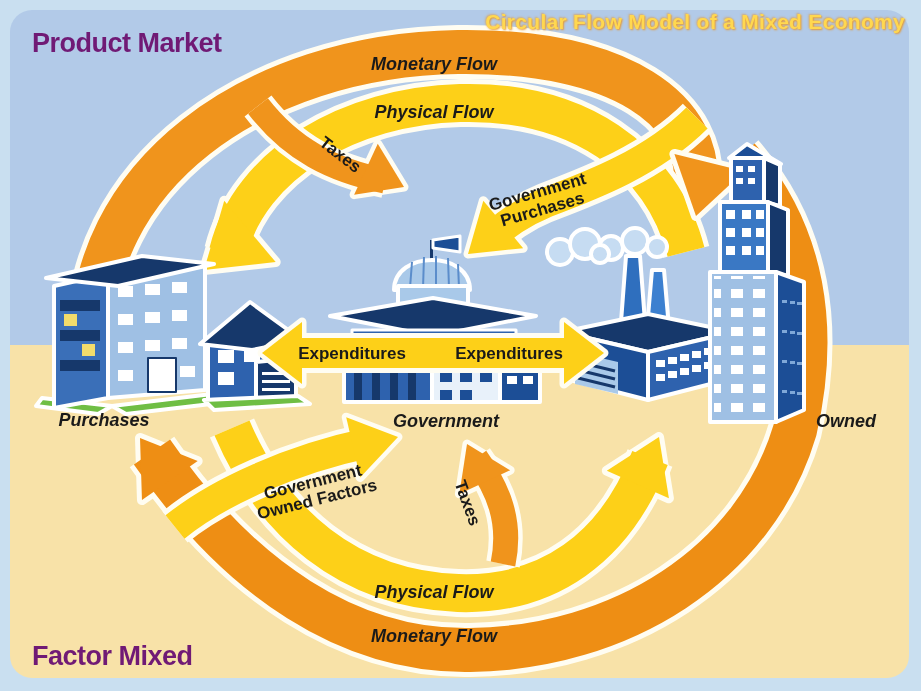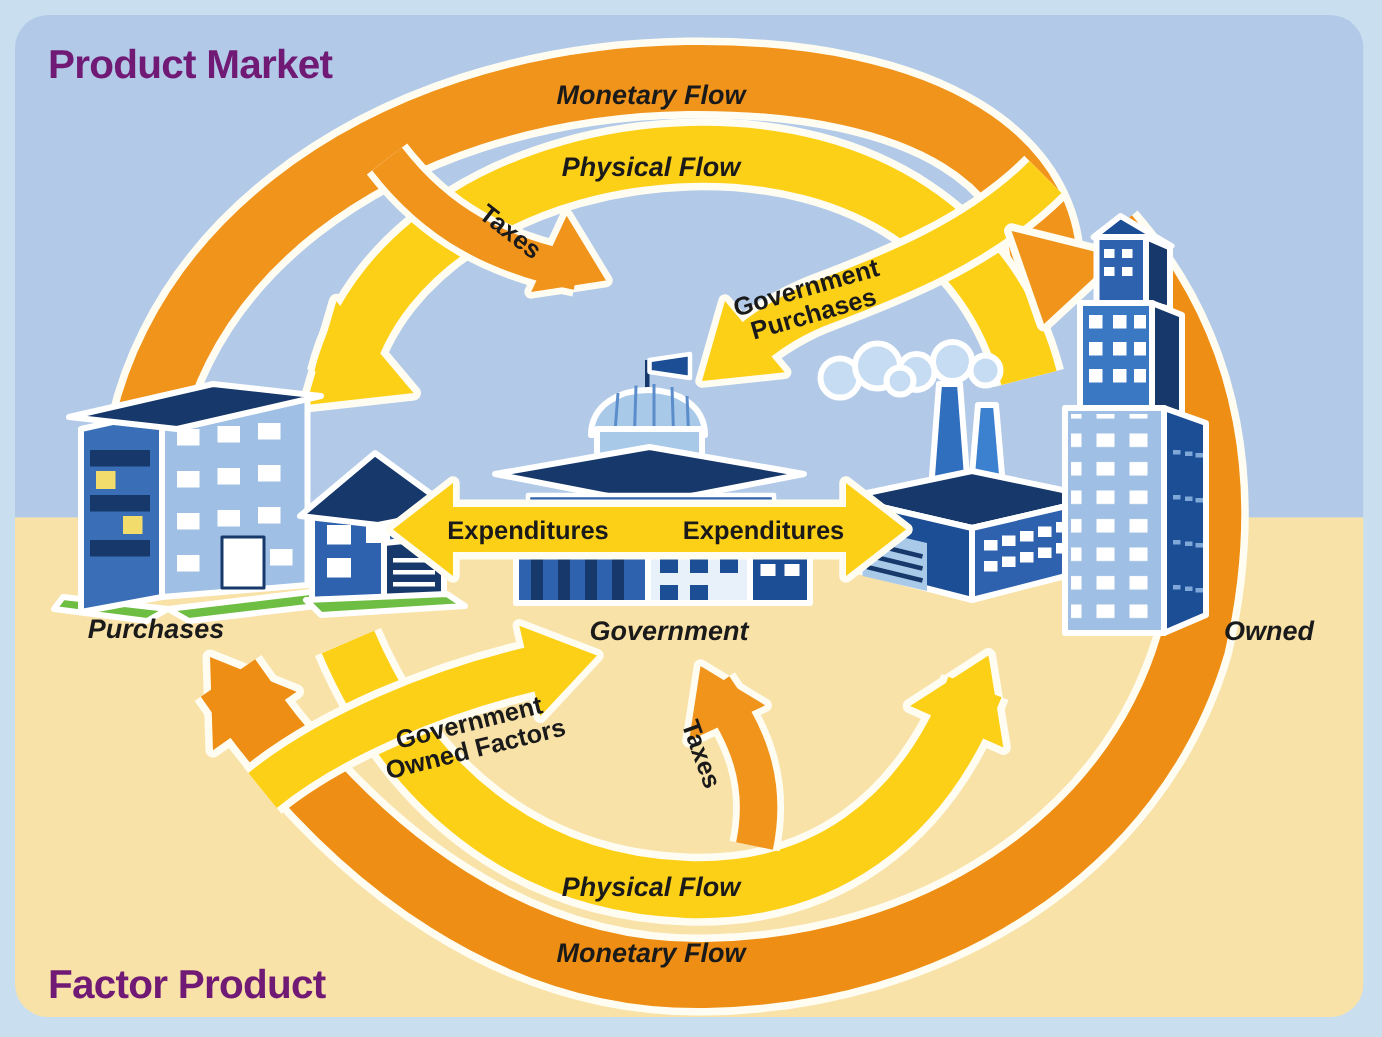--- a/index.html
+++ b/index.html
@@ -269,23 +269,24 @@
       <path d="M 296 353 L 570 353" stroke="#FFFDF2" stroke-width="40" fill="none"></path>
       <polygon points="0,0 -40,-31 -40,31" transform="translate(262,353) rotate(180)" fill="#FFFDF2" stroke="#FFFDF2" stroke-width="9" stroke-linejoin="round"></polygon>
       <polygon points="0,0 -40,-31 -40,31" transform="translate(604,353)" fill="#FFFDF2" stroke="#FFFDF2" stroke-width="9" stroke-linejoin="round"></polygon>
       <path d="M 296 353 L 570 353" stroke="#FDD018" stroke-width="30" fill="none"></path>
       <polygon points="0,0 -40,-31 -40,31" transform="translate(262,353) rotate(180)" fill="#FDD018"></polygon>
       <polygon points="0,0 -40,-31 -40,31" transform="translate(604,353)" fill="#FDD018"></polygon>
     </g>
   </g>
 </svg>
 
+<div class="title">Circular Flow Model of a Mixed Economy</div>
 
 <div class="corner" style="left:32px;top:28px;">Product Market</div>
-<div class="corner" style="left:32px;top:641px;">Factor Product</div>
+<div class="corner" style="left:32px;top:641px;">Factor Mixed</div>
 
 <div class="lbl f18" style="left:434px;top:64px;">Monetary Flow</div>
 <div class="lbl f18" style="left:434px;top:112px;">Physical Flow</div>
 
 <div class="lbl f17 r38" style="left:340px;top:155px;">Taxes</div>
 
 <div class="lbl f17 rm16 two" style="left:540px;top:201px;">
   <span>Government</span>
   <span>Purchases</span>
 </div>

